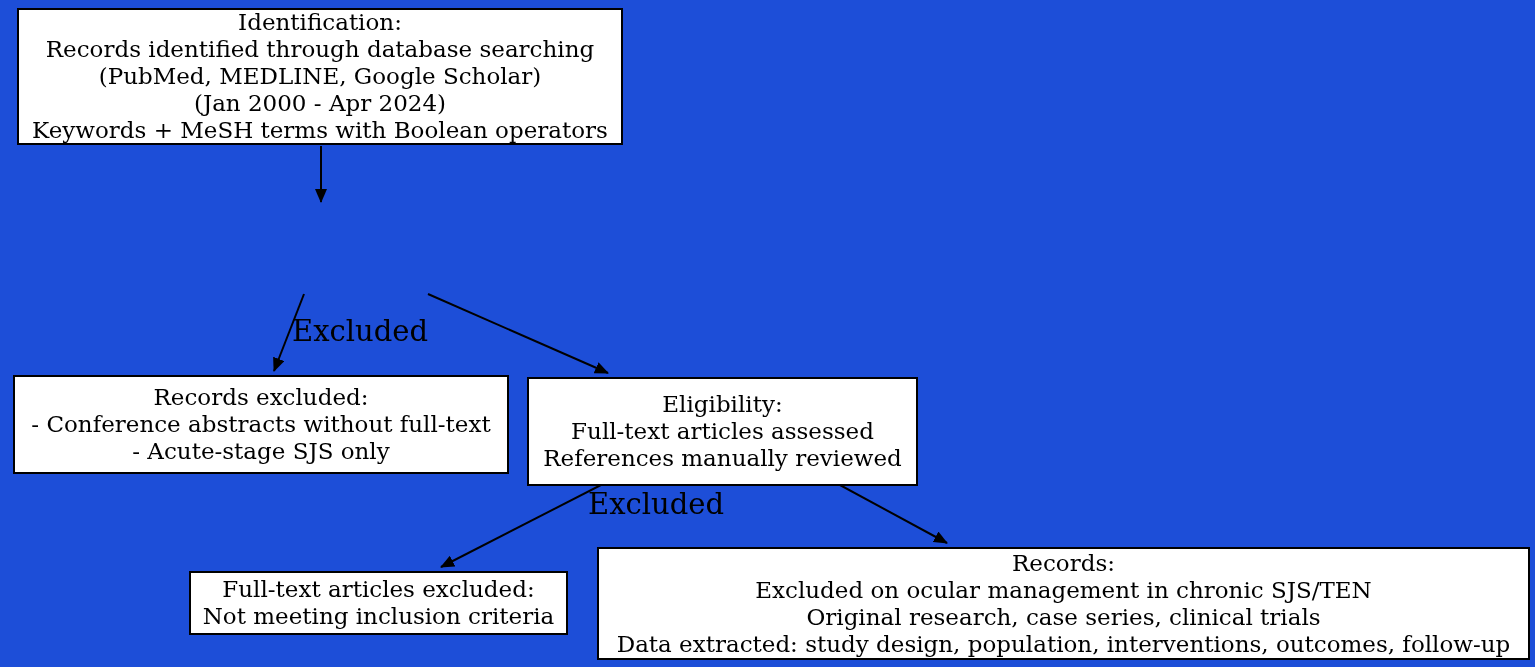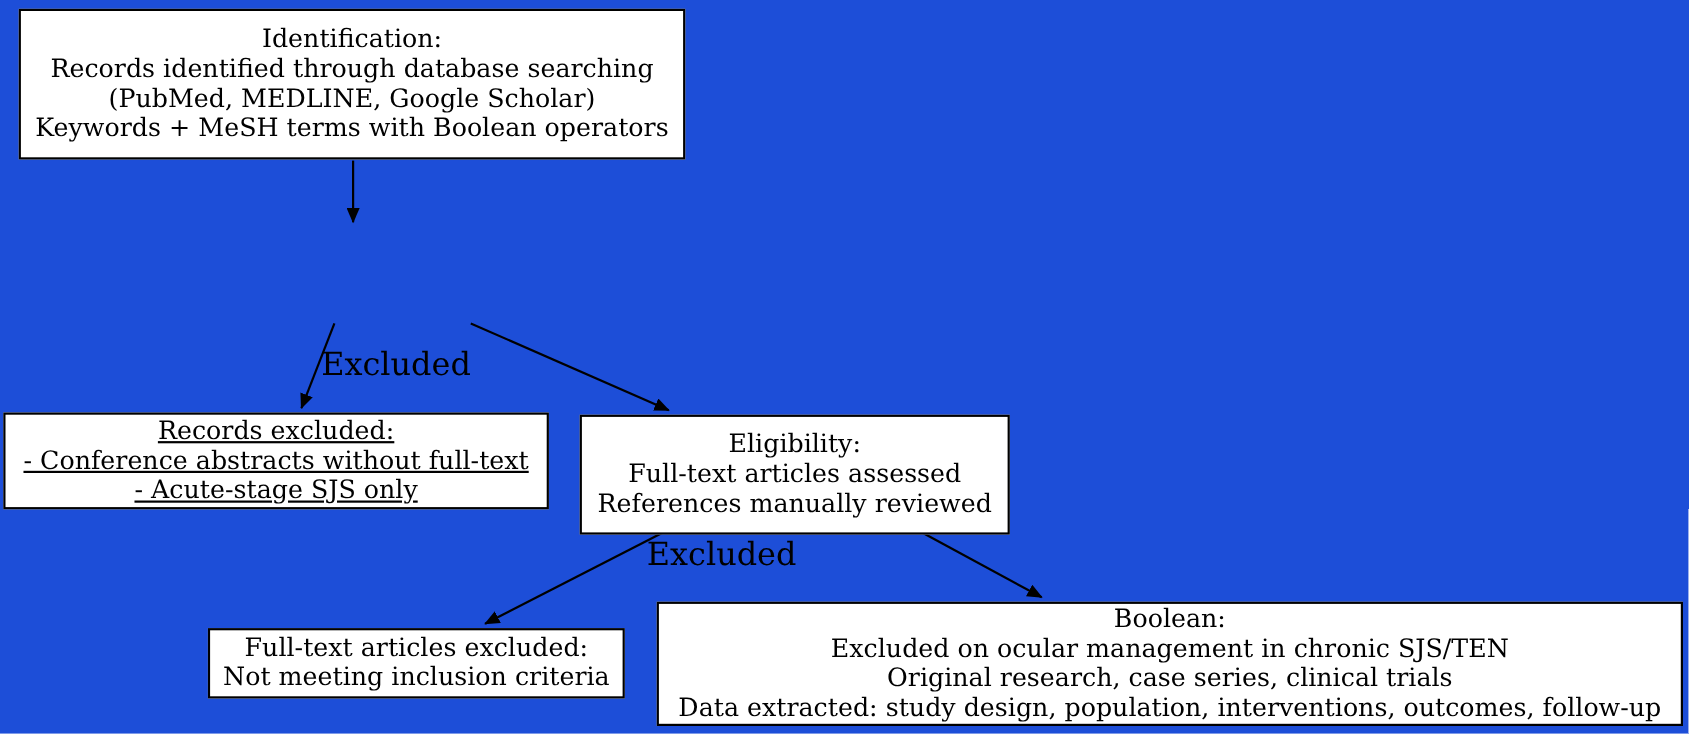--- a/index.html
+++ b/index.html
@@ -42,21 +42,21 @@
     display: block;
   }
   .edge-label {
     position: absolute;
     font-size: 29px;
     line-height: 27px;
     white-space: nowrap;
   }
   #node-identification   { left: 17px;  top: 8px;   width: 606px; height: 137px; }
   #node-screening        { left: 68px;  top: 206px; width: 512px; height: 87px;  }
-  #node-records-excluded { left: 3px;   top: 375px; width: 496px; height: 88px; text-decoration: underline;  }
+  #node-records-excluded { left: 13px;   top: 375px; width: 496px; height: 99px;  }
   #node-eligibility      { left: 527px; top: 377px; width: 391px; height: 109px;  }
   #node-fulltext-excluded{ left: 189px; top: 571px; width: 379px; height: 64px;  }
   #node-included         { left: 597px; top: 547px; width: 933px; height: 113px; }
   #edge-label-screening-excluded   { left: 292px; top: 318px; }
   #edge-label-eligibility-excluded { left: 588px; top: 491px; }
 </style>
 </head>
 <body>
 
 <div id="stage">
@@ -71,20 +71,21 @@
     <line x1="304" y1="294" x2="274" y2="371" stroke="#000000" stroke-width="2" marker-end="url(#arrowhead)"></line>
     <line x1="428" y1="294" x2="608" y2="373" stroke="#000000" stroke-width="2" marker-end="url(#arrowhead)"></line>
     <line x1="640" y1="465" x2="441" y2="567" stroke="#000000" stroke-width="2" marker-end="url(#arrowhead)"></line>
     <line x1="803" y1="465" x2="947" y2="543" stroke="#000000" stroke-width="2" marker-end="url(#arrowhead)"></line>
   </svg>
 
   <div class="node" id="node-identification">
     <span class="line">Identification:</span>
     <span class="line">Records identified through database searching</span>
     <span class="line">(PubMed, MEDLINE, Google Scholar)</span>
+    <span class="line">(Jan 2000 - Apr 2024)</span>
     <span class="line">Keywords + MeSH terms with Boolean operators</span>
   </div>
 
 
   <div class="node" id="node-records-excluded">
     <span class="line">Records excluded:</span>
     <span class="line">- Conference abstracts without full-text</span>
     <span class="line">- Acute-stage SJS only</span>
   </div>
 
@@ -93,21 +94,21 @@
     <span class="line">Full-text articles assessed</span>
     <span class="line">References manually reviewed</span>
   </div>
 
   <div class="node" id="node-fulltext-excluded">
     <span class="line">Full-text articles excluded:</span>
     <span class="line">Not meeting inclusion criteria</span>
   </div>
 
   <div class="node" id="node-included">
-    <span class="line">Boolean:</span>
+    <span class="line">Records:</span>
     <span class="line">Excluded on ocular management in chronic SJS/TEN</span>
     <span class="line">Original research, case series, clinical trials</span>
     <span class="line">Data extracted: study design, population, interventions, outcomes, follow-up</span>
   </div>
 
   <div class="edge-label" id="edge-label-screening-excluded">Excluded</div>
 
   <div class="edge-label" id="edge-label-eligibility-excluded">Excluded</div>
 
 </div>

